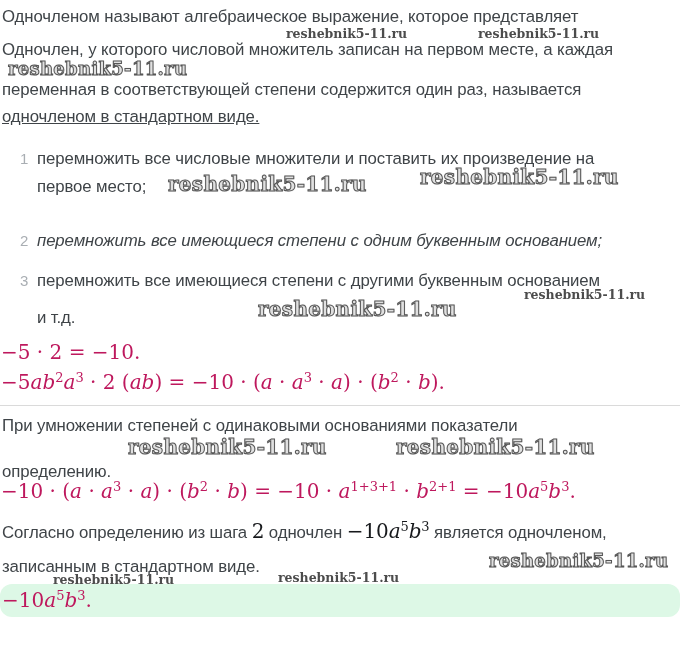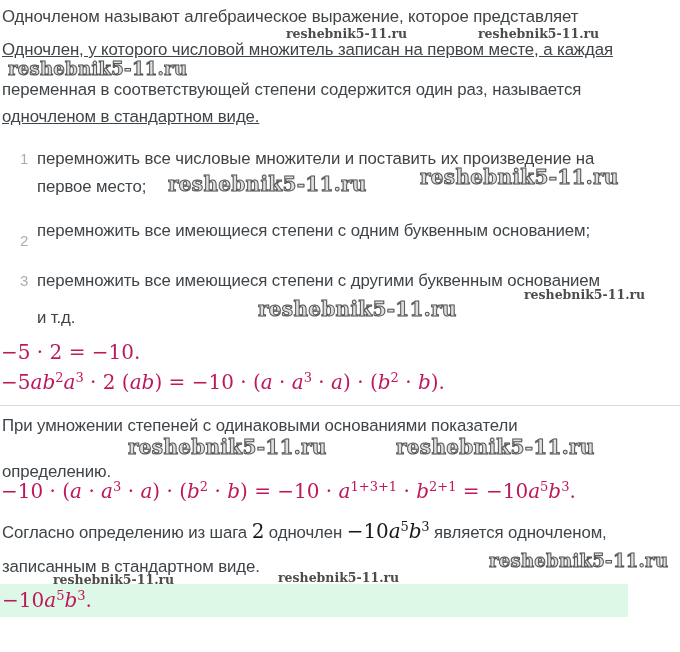--- a/index.html
+++ b/index.html
@@ -80,48 +80,49 @@
     position: absolute;
     left: 0;
     width: 680px;
     height: 1px;
     background: #dadada;
   }
   .highlight-band {
     position: absolute;
     left: 0;
     top: 584px;
-    width: 628px;
+    width: 680px;
     height: 33px;
     background: #ddf8e6;
+    border-radius: 12px;
   }
 </style>
 </head>
 <body>
 
 <div class="page">
 
   <div class="t" style="left:2px; top:7px;">Одночленом называют алгебраическое выражение, которое представляет</div>
 
   <span class="wm-small" style="left:286px; top:27px;">reshebnik5-11.ru</span>
   <span class="wm-small" style="left:478px; top:27px;">reshebnik5-11.ru</span>
 
-  <div class="t" style="left:2px; top:40px;text-decoration:underline;">Одночлен, у которого числовой множитель записан на первом месте, а каждая</div>
+  <div class="t" style="left:2px; top:40px;">Одночлен, у которого числовой множитель записан на первом месте, а каждая</div>
   <span class="wm-big" style="left:8px; top:58px;">reshebnik5-11.ru</span>
   <div class="t" style="left:2px; top:80px;">переменная в соответствующей степени содержится один раз, называется</div>
   <div class="t" style="left:2px; top:107px;text-decoration:underline;">одночленом в стандартном виде.</div>
 
   <div class="num" style="left:20px; top:149px;">1</div>
   <div class="t" style="left:37px; top:149px;">перемножить все числовые множители и поставить их произведение на</div>
   <div class="t" style="left:37px; top:177px;">первое место;</div>
   <span class="wm-big xl" style="left:168px; top:174px;">reshebnik5-11.ru</span>
   <span class="wm-big xl" style="left:420px; top:167px;">reshebnik5-11.ru</span>
 
   <div class="num" style="left:20px; top:231px;">2</div>
-  <div class="t" style="left:37px; top:221px;">перемножить все имеющиеся степени с одним буквенным основанием;</div>
+  <div class="t" style="left:37px; top:231px;font-style:italic;">перемножить все имеющиеся степени с одним буквенным основанием;</div>
 
   <div class="num" style="left:20px; top:271px;">3</div>
   <div class="t" style="left:37px; top:271px;">перемножить все имеющиеся степени с другими буквенным основанием</div>
   <span class="wm-small" style="left:524px; top:288px;">reshebnik5-11.ru</span>
   <span class="wm-big xl" style="left:258px; top:299px;">reshebnik5-11.ru</span>
   <div class="t" style="left:37px; top:308px;">и т.д.</div>
 
   <div class="math" style="left:1px; top:340px;">−5 · 2 = −10.</div>
   <div class="math" style="left:1px; top:370px;">−5<i>ab</i><sup>2</sup><i>a</i><sup>3</sup> · 2 (<i>ab</i>) = −10 · (<i>a</i> · <i>a</i><sup>3</sup> · <i>a</i>) · (<i>b</i><sup>2</sup> · <i>b</i>).</div>
 

